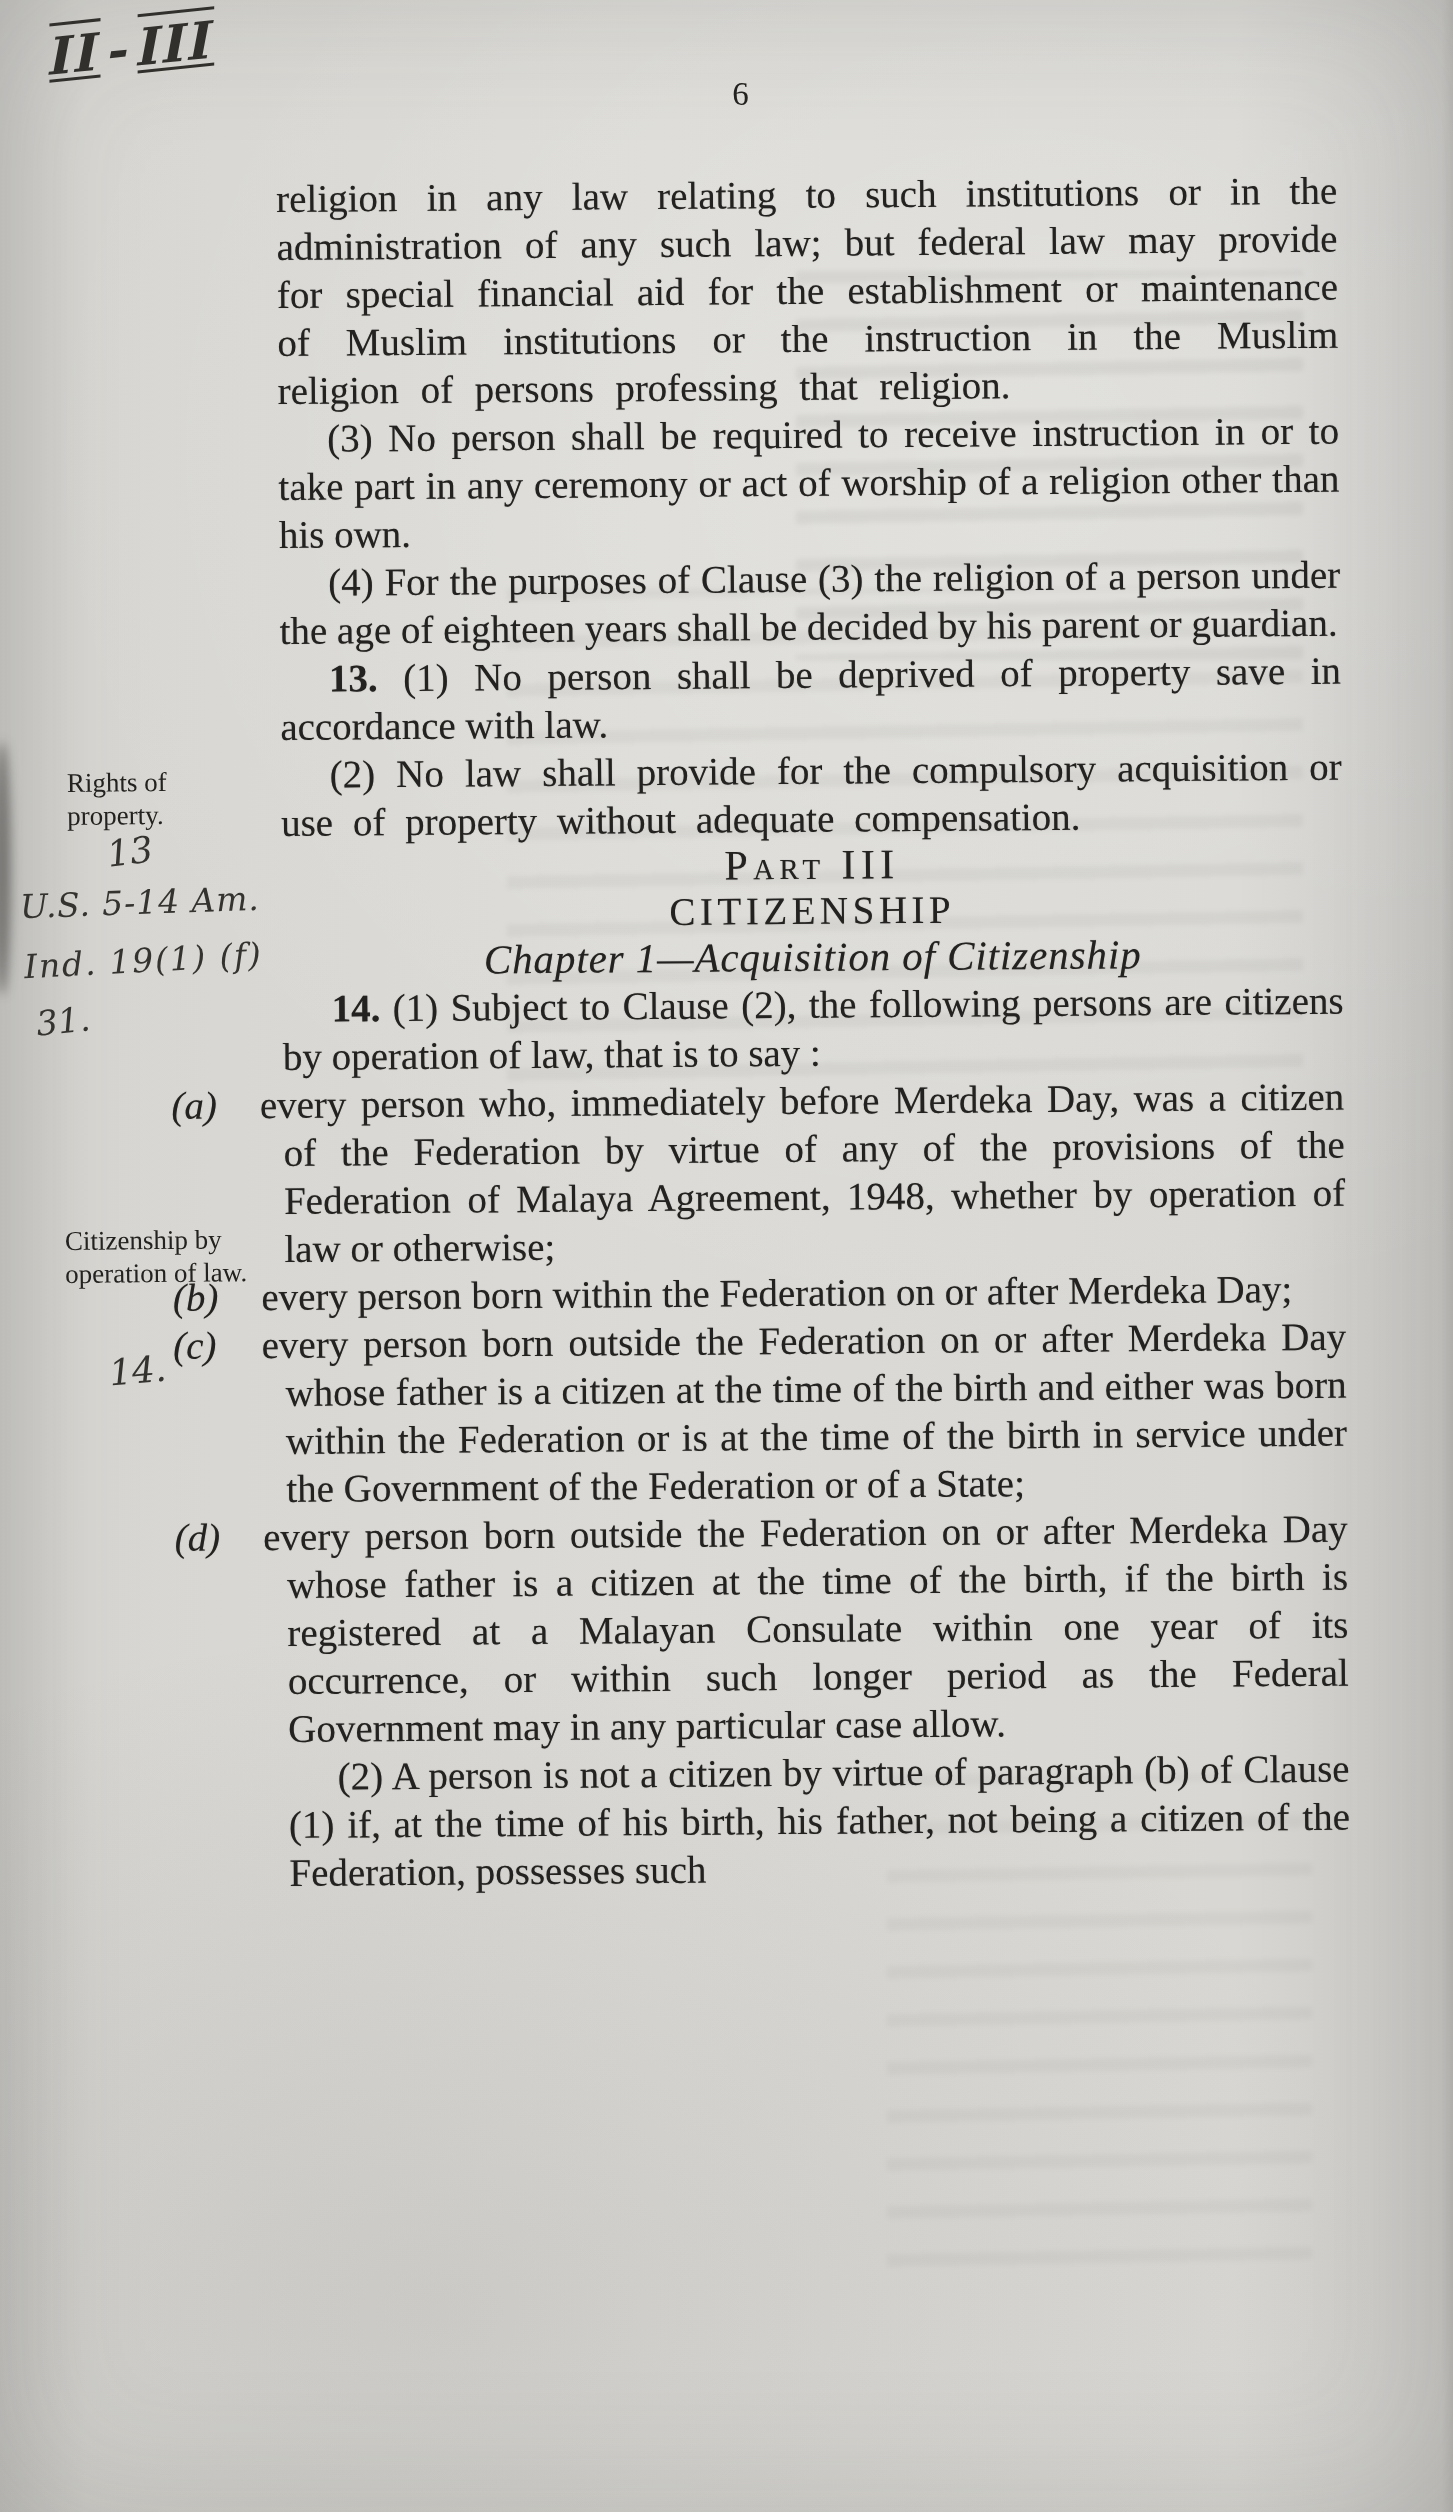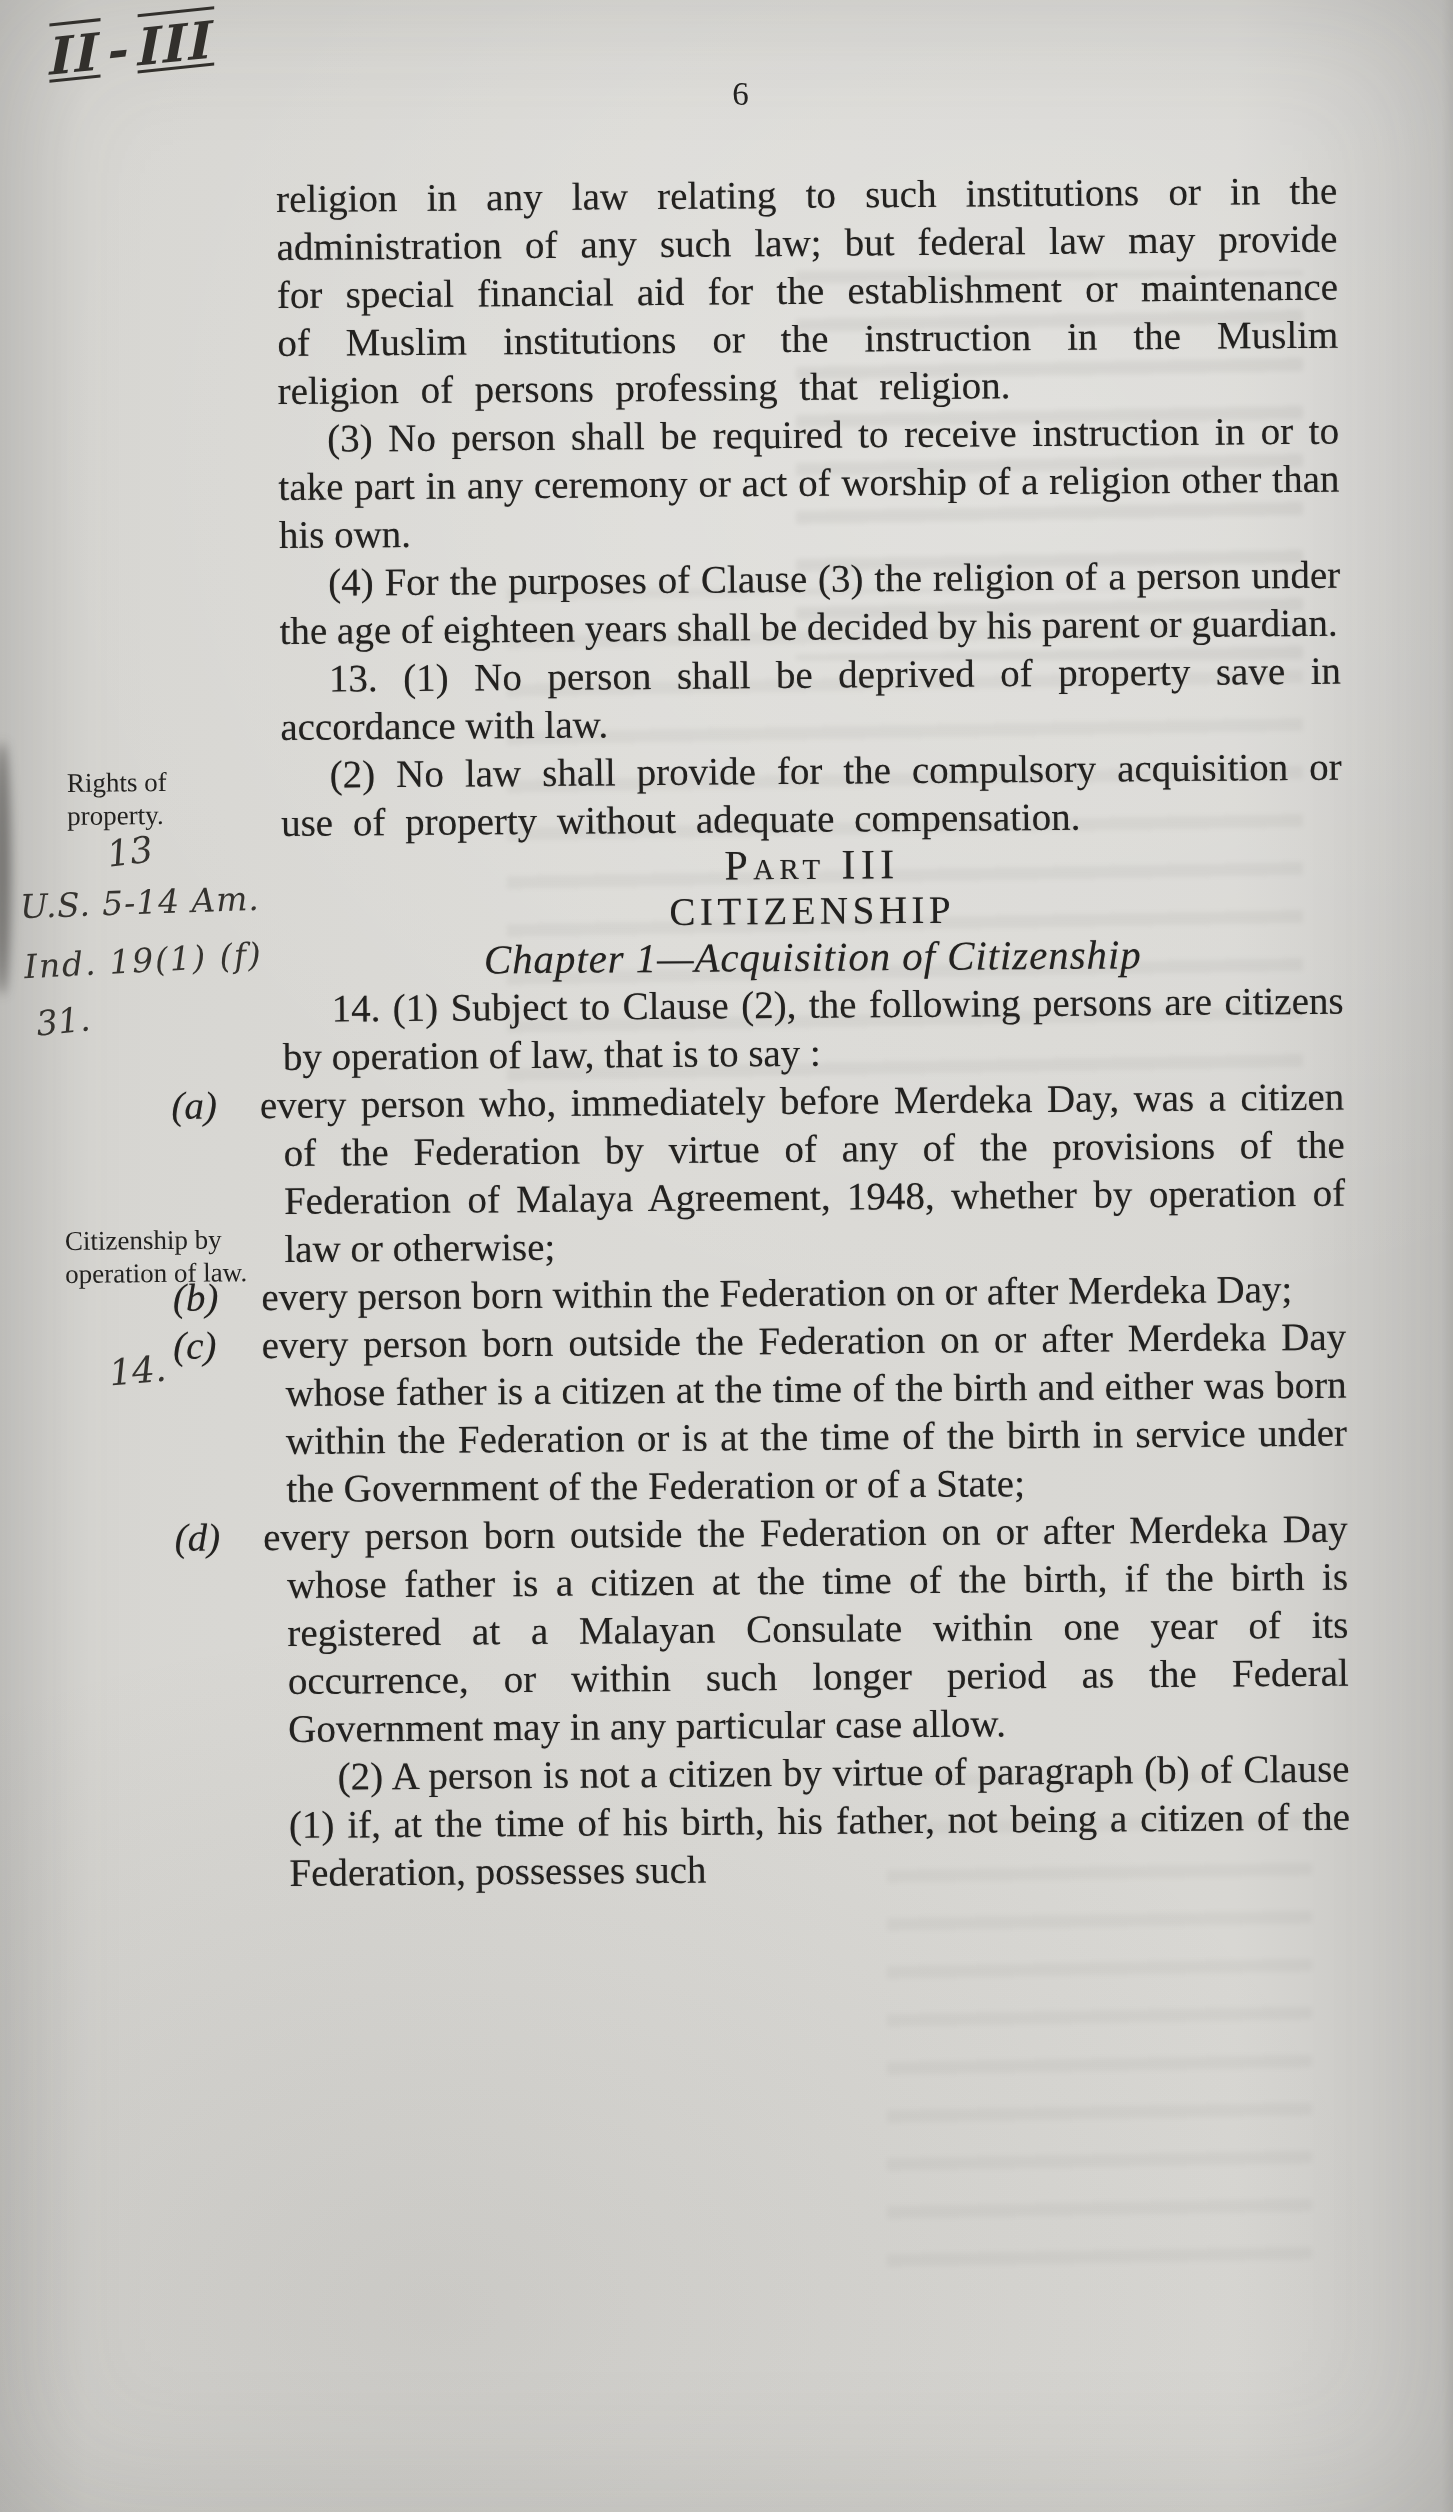--- a/index.html
+++ b/index.html
@@ -57,21 +57,21 @@
   .c132{margin-top:7.2px;}
   .part{margin-top:27px;text-align:center;font-variant:small-caps;
     font-size:42px;letter-spacing:5.4px;line-height:45px;}
   .cit{margin-top:14.5px;text-align:center;font-size:39px;letter-spacing:4.5px;line-height:45px;}
   .chap{margin-top:12.7px;text-align:center;font-style:italic;font-size:41px;
     line-height:48px;letter-spacing:0.9px;}
   .intro{margin-top:14.5px;}
   .item{position:relative;margin-left:219px;text-indent:-23.5px;}
   .item .marker{position:absolute;left:-112px;top:0;font-style:italic;text-indent:0;}
   .final{margin-top:9px;}
-  .secnum{font-weight:normal;}
+  .secnum{font-weight:bold;}
 </style>
 </head>
 <body>
 
 <div class="page">
 
   <div class="ghost" id="ghost1"></div>
   <div class="ghost" id="ghost2"></div>
   <div class="ghost" id="ghost3"></div>
   <div class="smudge"></div>

